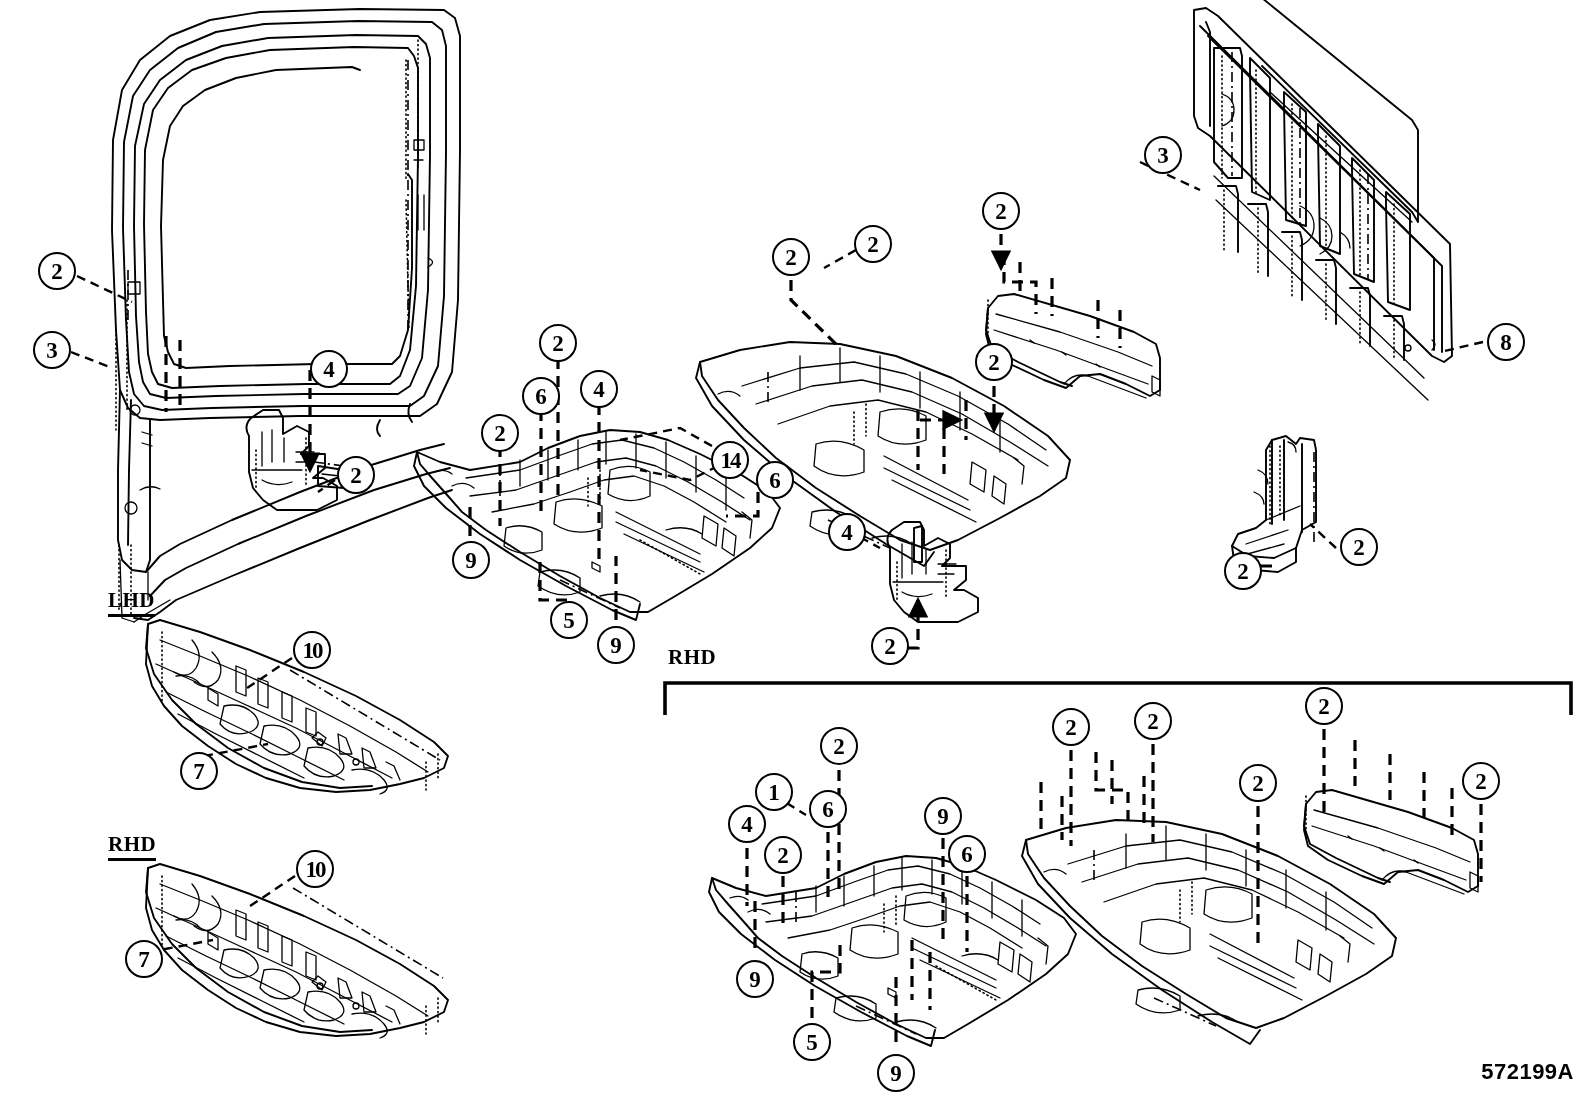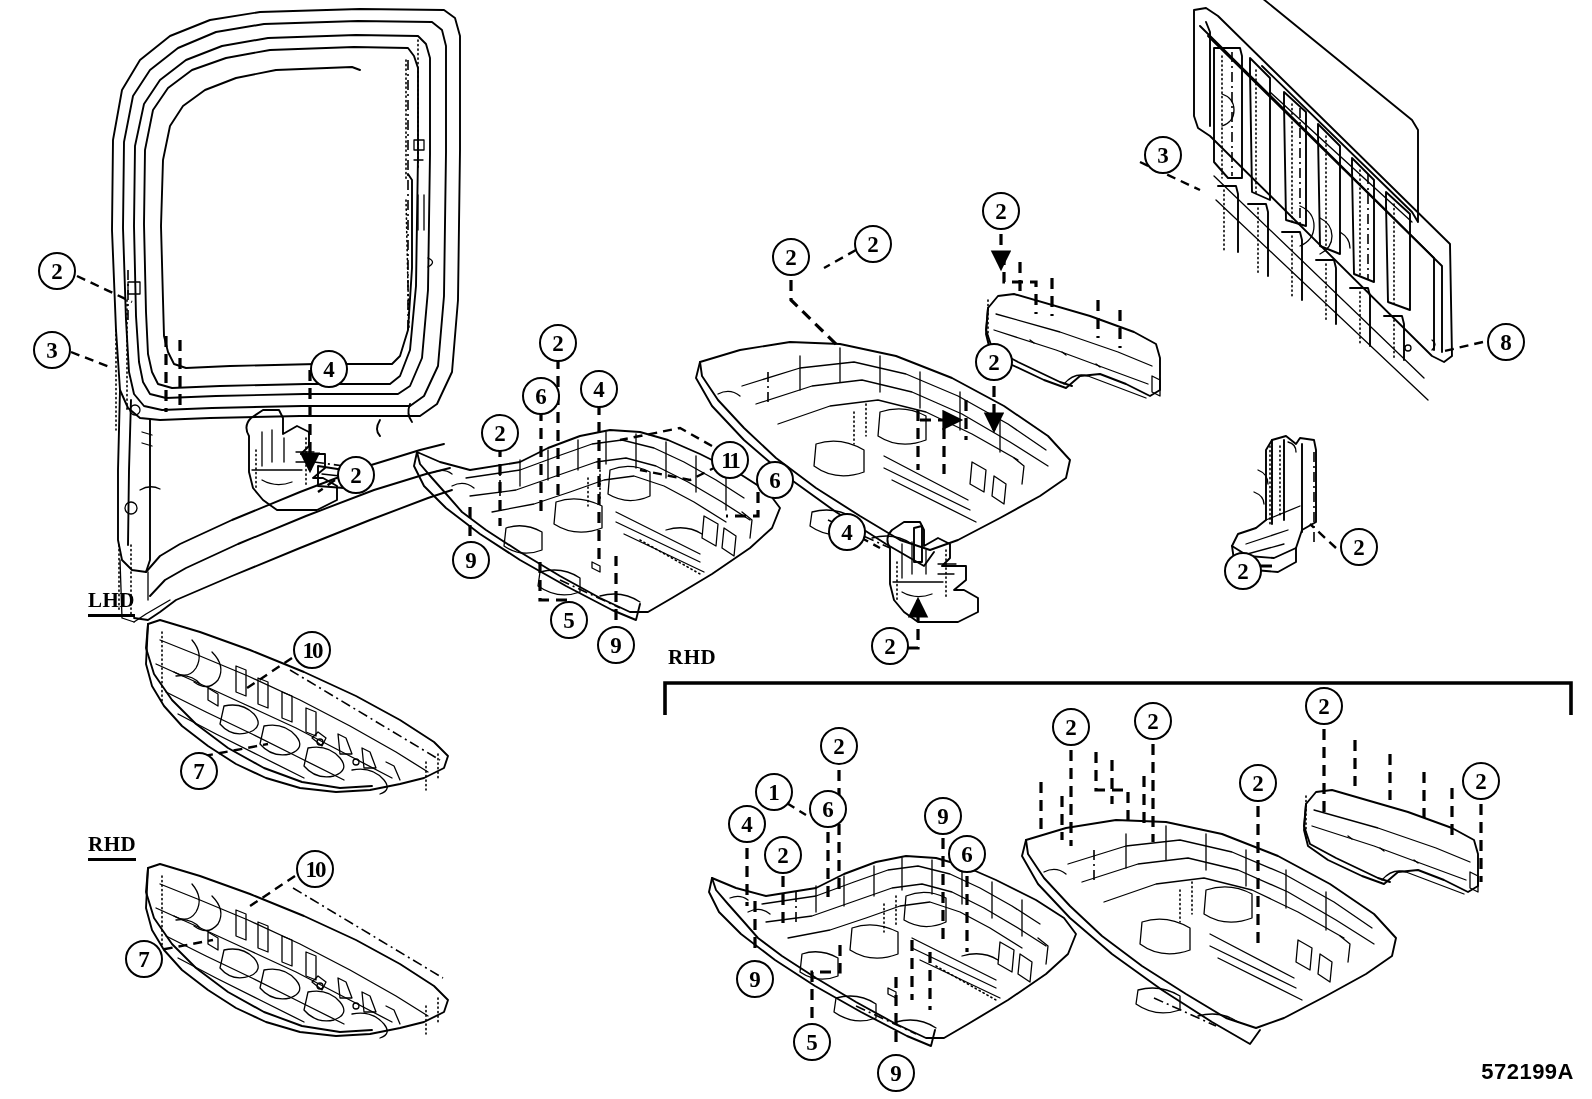--- a/index.html
+++ b/index.html
@@ -19,21 +19,21 @@
 
   .section-label {
     position: absolute;
     font-family: "Liberation Serif", serif;
     font-weight: bold;
     font-size: 21px;
     letter-spacing: 0.5px;
     color: #000;
     white-space: nowrap;
   }
-  .section-label.underlined { border-bottom: 3px solid #000; padding-bottom: 1px; }
+  .section-label.underlined { border-bottom: 3px solid #000; padding-bottom: 1px; margin-left: 20px; }
 
   .callout {
     position: absolute;
     width: 38px; height: 38px;
     border: 2.6px solid #000;
     border-radius: 50%;
     background: #fff;
     display: flex;
     align-items: center;
     justify-content: center;
@@ -506,21 +506,21 @@
   <div class="section-label" style="left:668px; top:645px;">RHD</div>
 
   <div class="callout" style="left:38px;   top:252px;">2</div>
   <div class="callout" style="left:33px;   top:331px;">3</div>
   <div class="callout" style="left:310px;  top:350px;">4</div>
   <div class="callout" style="left:337px;  top:456px;">2</div>
   <div class="callout" style="left:539px;  top:324px;">2</div>
   <div class="callout" style="left:522px;  top:377px;">6</div>
   <div class="callout" style="left:580px;  top:370px;">4</div>
   <div class="callout" style="left:481px;  top:414px;">2</div>
-  <div class="callout narrow" style="left:711px; top:441px;">11</div>
+  <div class="callout narrow" style="left:711px; top:441px;">14</div>
   <div class="callout" style="left:756px;  top:461px;">6</div>
   <div class="callout" style="left:452px;  top:541px;">9</div>
   <div class="callout" style="left:550px;  top:601px;">5</div>
   <div class="callout" style="left:597px;  top:626px;">9</div>
   <div class="callout" style="left:772px;  top:238px;">2</div>
   <div class="callout" style="left:854px;  top:225px;">2</div>
   <div class="callout" style="left:982px;  top:192px;">2</div>
   <div class="callout" style="left:975px;  top:343px;">2</div>
   <div class="callout" style="left:828px;  top:513px;">4</div>
   <div class="callout" style="left:871px;  top:627px;">2</div>

